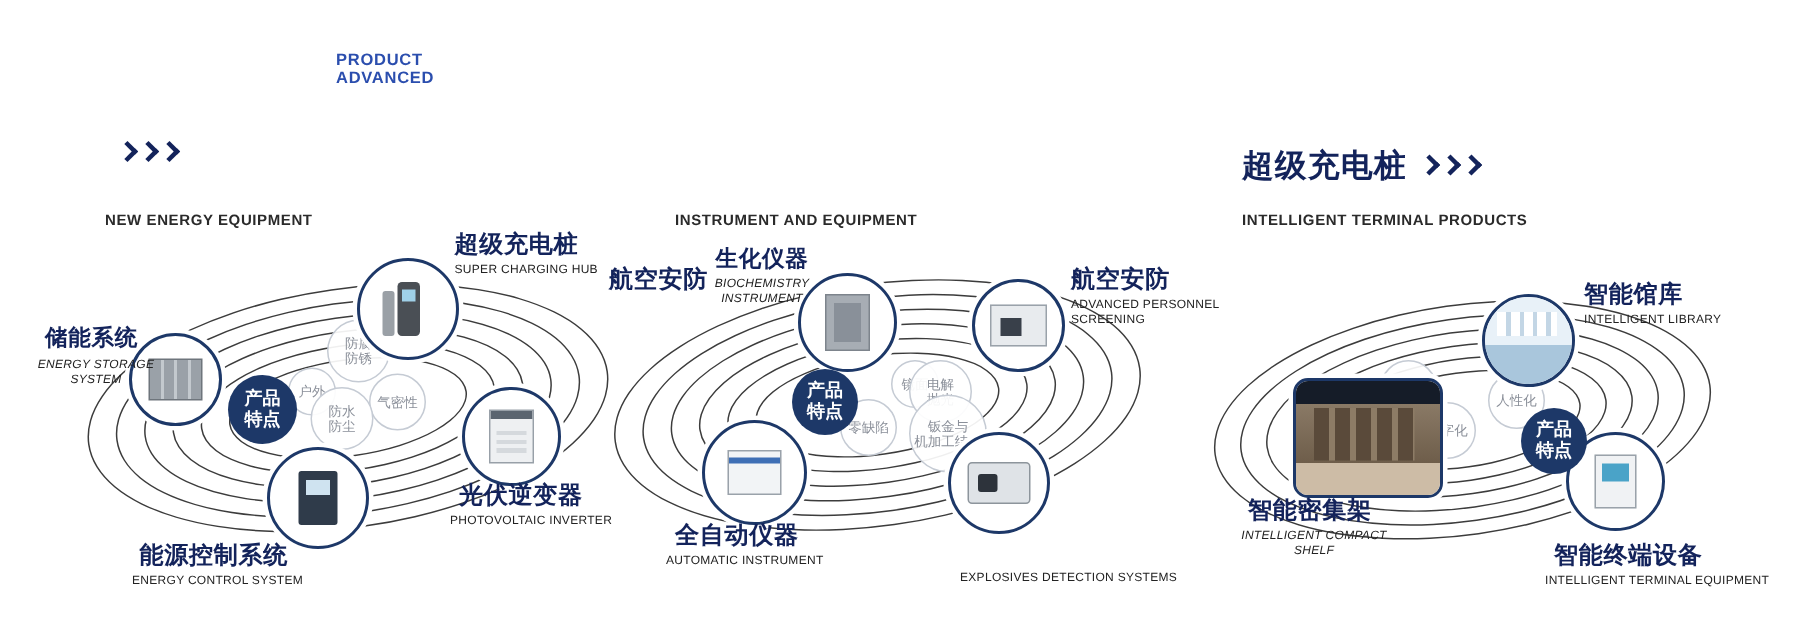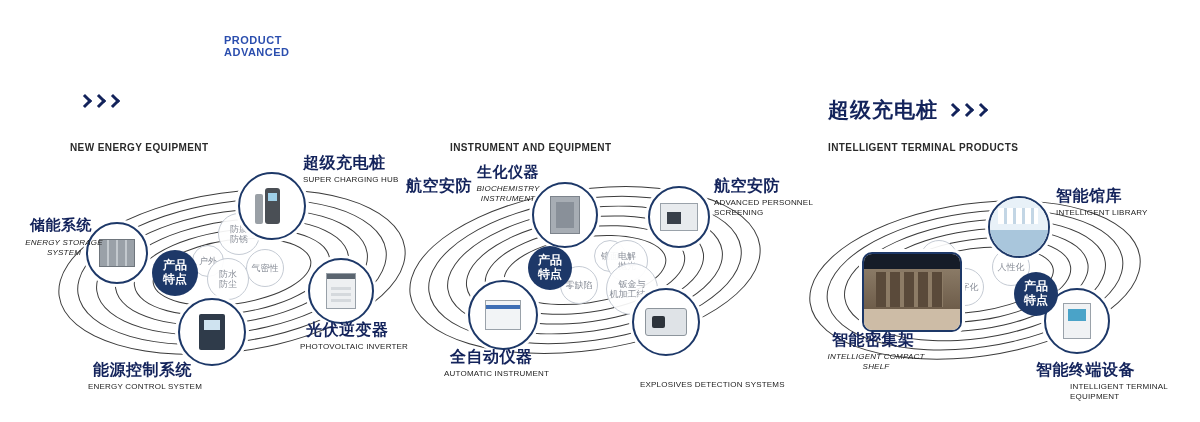--- a/index.html
+++ b/index.html
@@ -220,15 +220,15 @@
   </div>
 
   <div class="cn cn-lg" style="left:1056px; top:186px;">智能馆库</div>
   <div class="en" style="left:1056px; top:208px;">INTELLIGENT LIBRARY</div>
 
   <div class="cn cn-lg" style="left:832px; top:330px;">智能密集架</div>
   <div class="en center-txt" style="left:826px; top:352px; width:100px;">INTELLIGENT COMPACT
 SHELF</div>
 
   <div class="cn cn-lg" style="left:1036px; top:360px;">智能终端设备</div>
-  <div class="en" style="left:1030px; top:382px;margin-left:40px;">INTELLIGENT TERMINAL EQUIPMENT</div>
+  <div class="en" style="left:1030px; top:382px;">INTELLIGENT TERMINAL EQUIPMENT</div>
 
 </div>
 
 </body></html>

